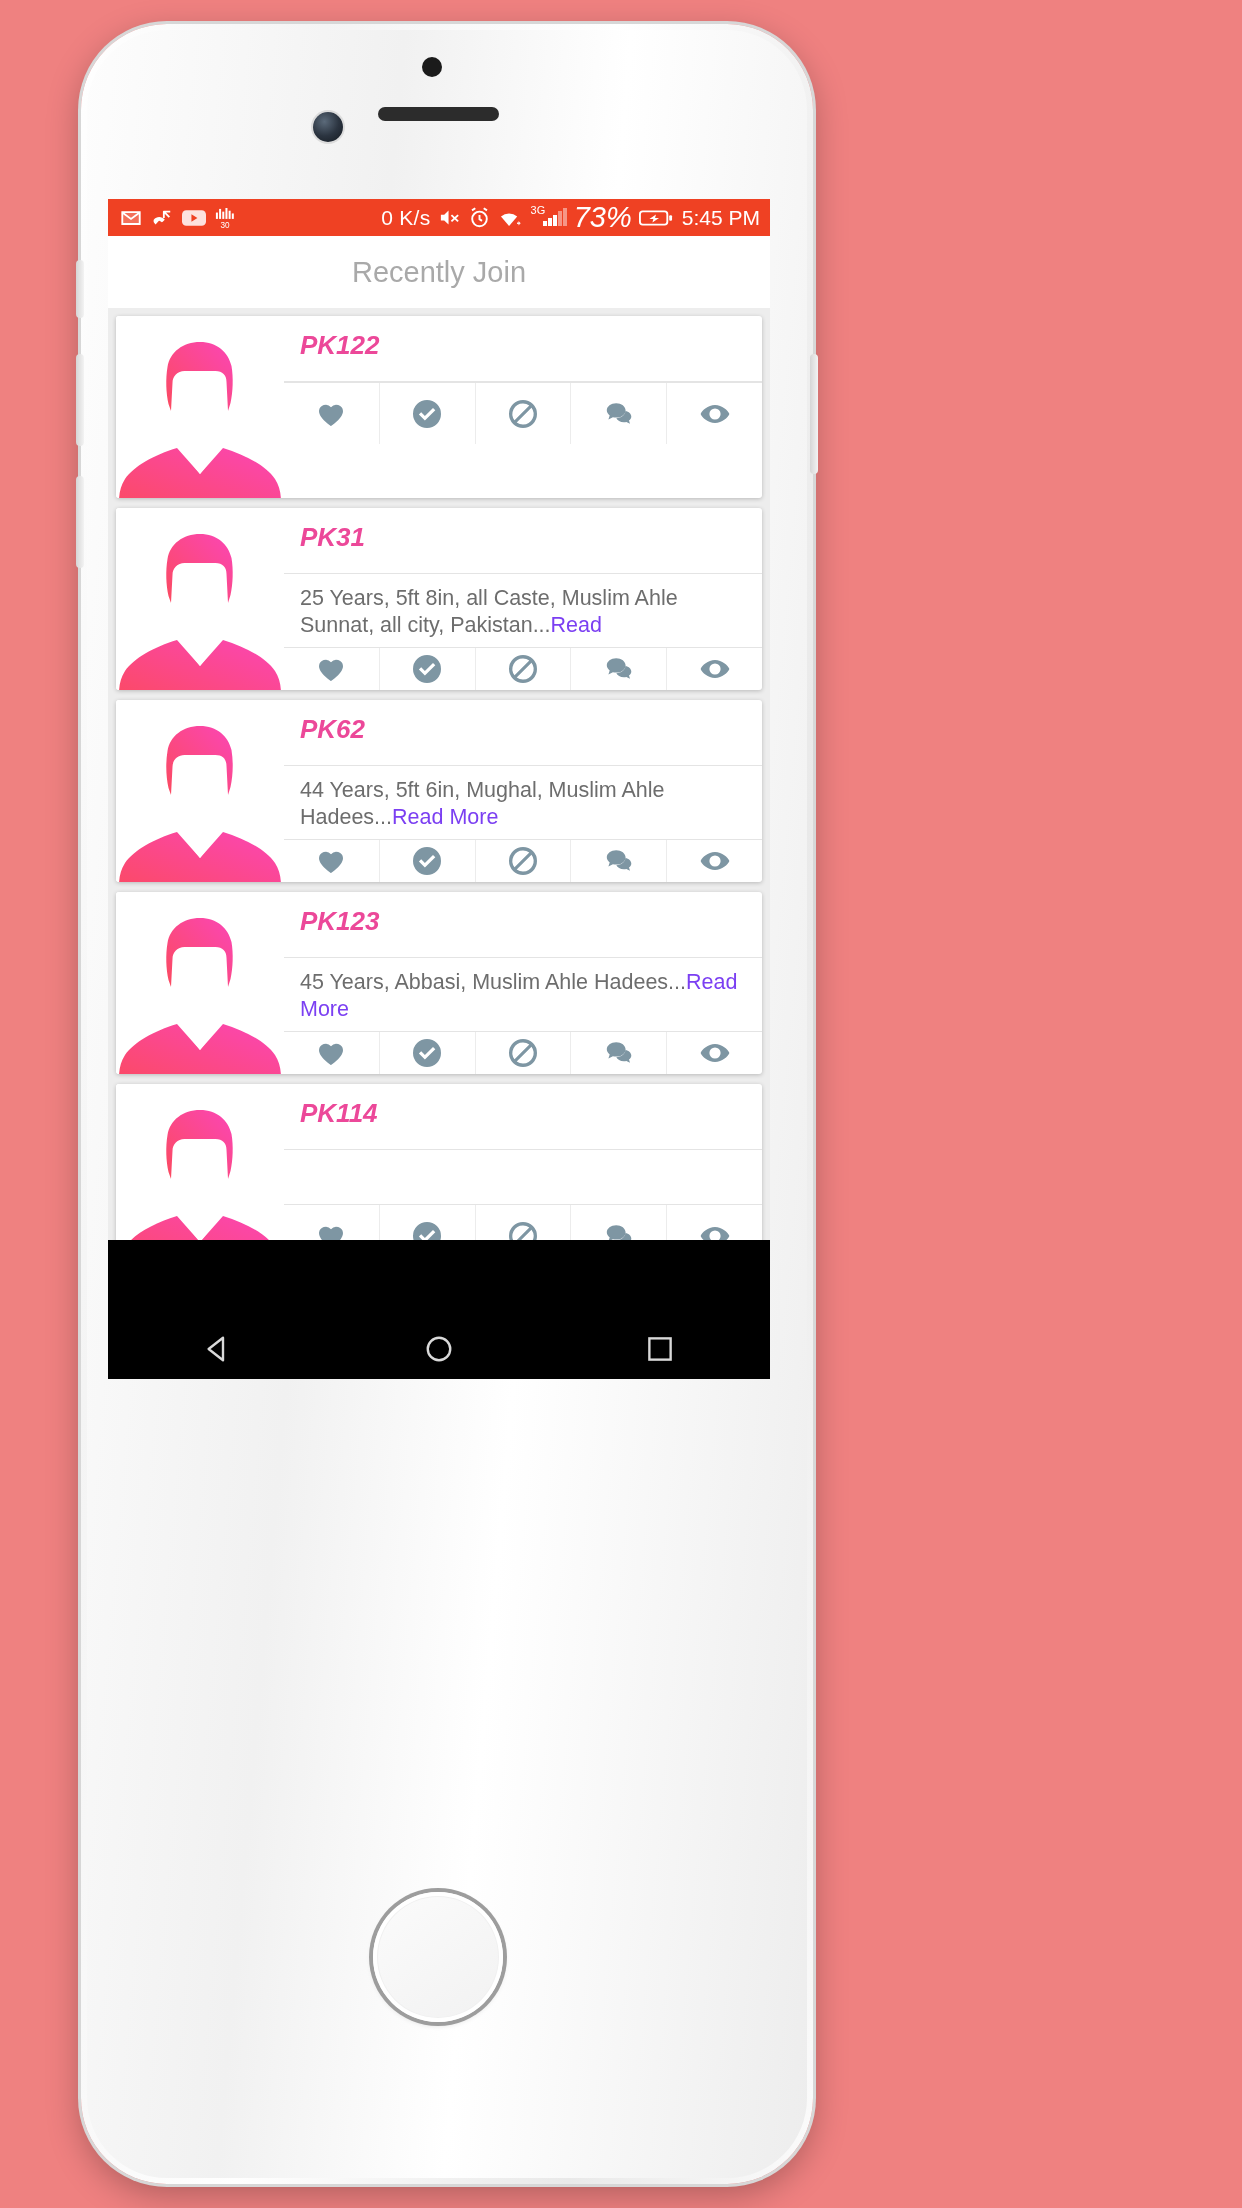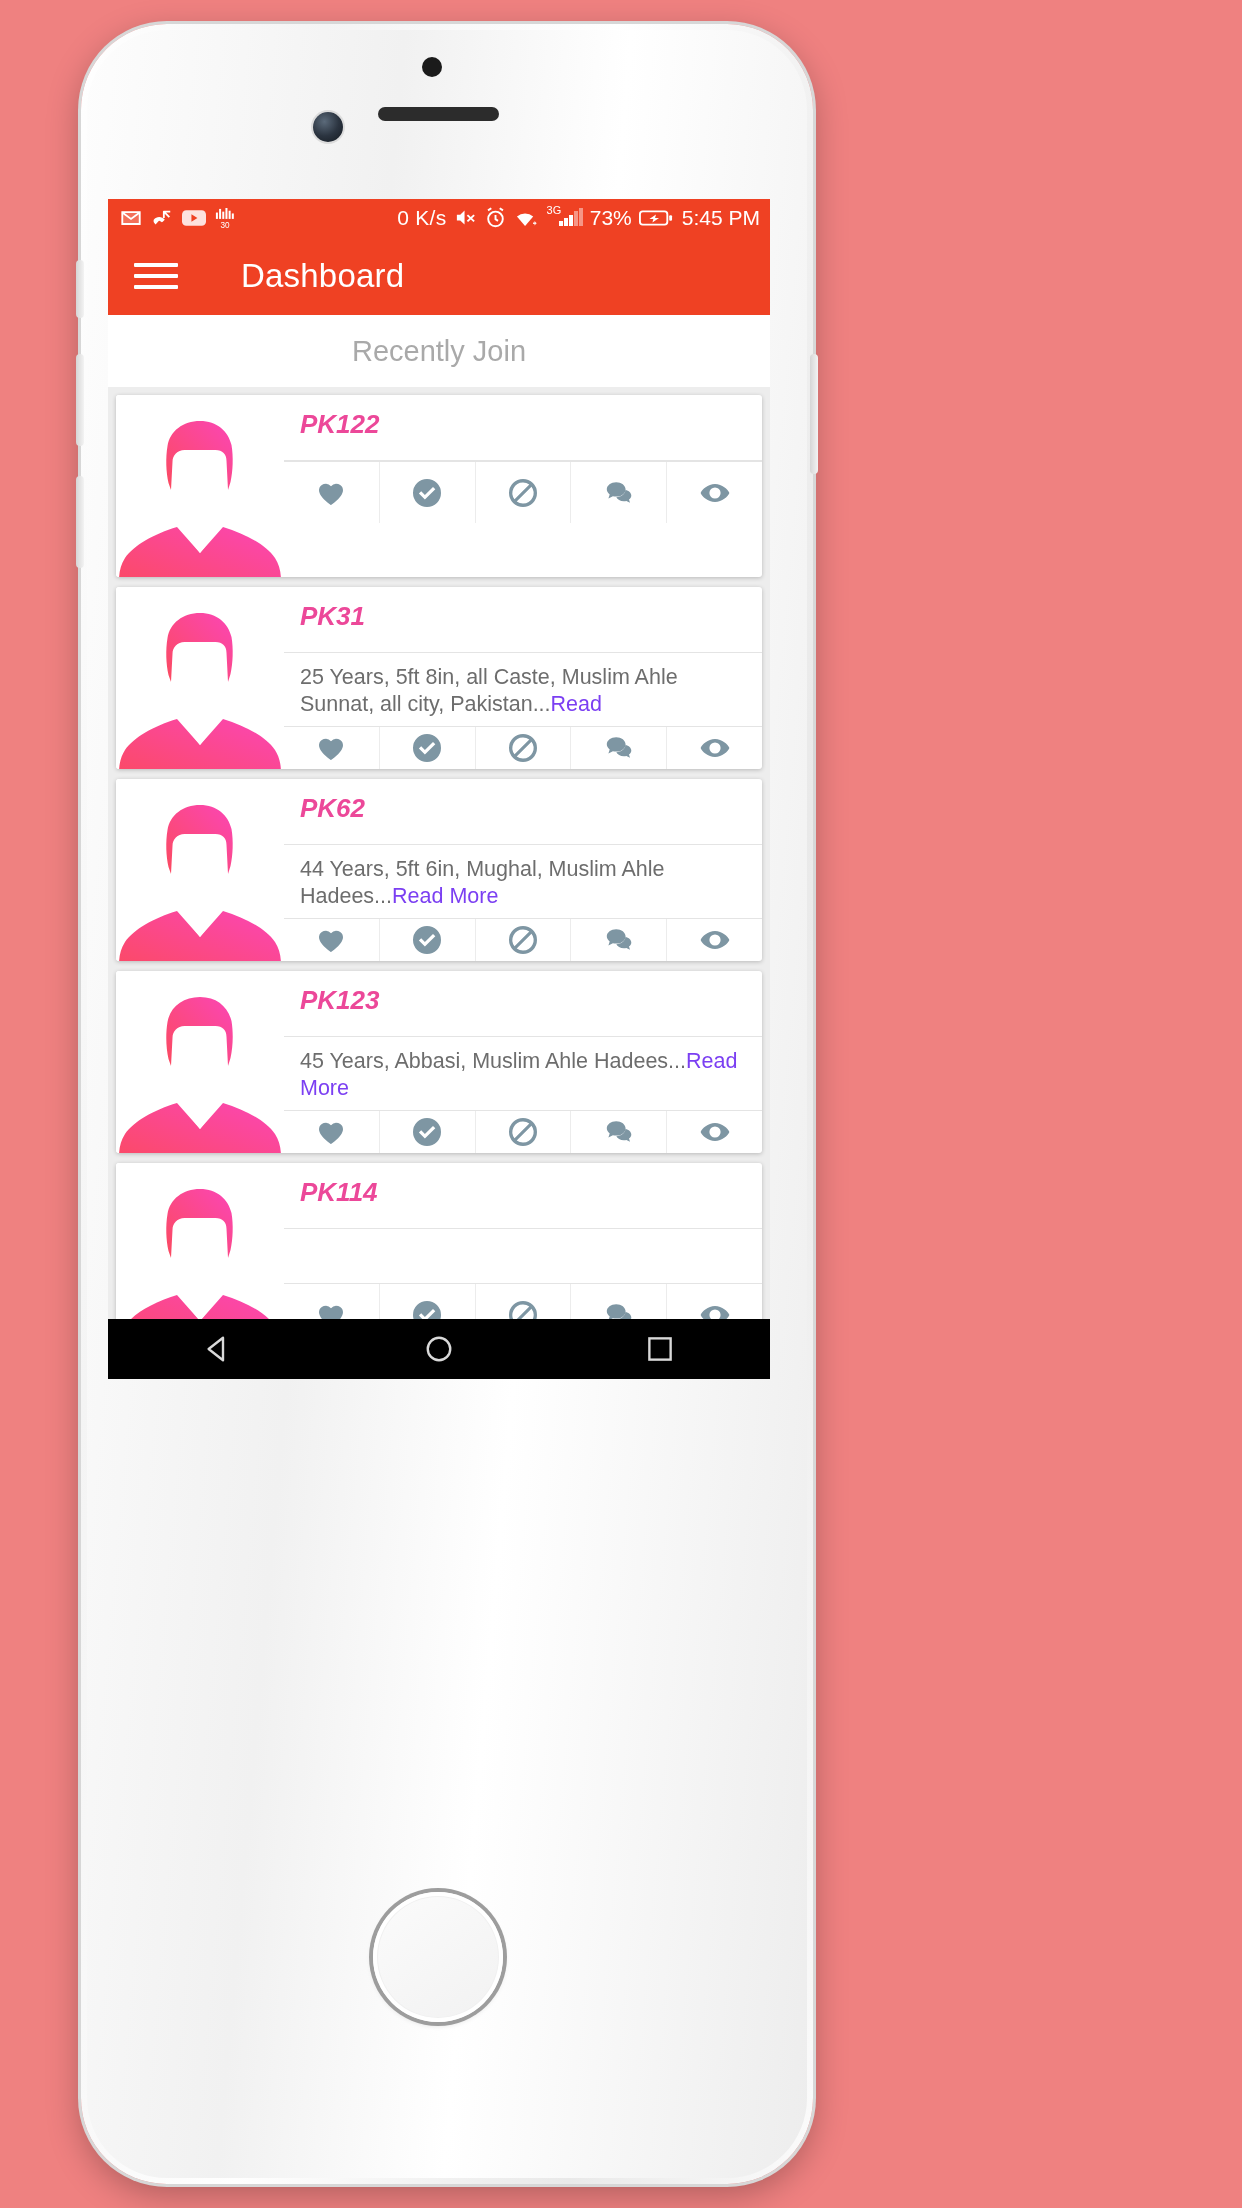--- a/index.html
+++ b/index.html
@@ -73,21 +73,21 @@
   #status-bar{
     height:37px; background:#ef4123;
     display:flex; align-items:center;
     padding:0 10px 0 12px;
     color:#fff;
   }
   #status-left{ display:flex; align-items:center; gap:9px; }
   #status-right{ margin-left:auto; display:flex; align-items:center; gap:7px; }
   .sb-ico{ display:block; }
   #status-netspeed{ font-size:21px; letter-spacing:.3px; }
-  #status-battery-pct{ font-size:21px; }
+  #status-battery-pct{ font-size:29px;font-style:italic; }
   #status-clock{ font-size:21px; margin-left:2px; }
   #status-signal-gen{
     font-size:11px; position:relative; top:-7px; right:-2px; line-height:1;
   }
   .signal-wrap{ display:flex; align-items:center; }
   .sig-bars{ display:flex; align-items:flex-end; gap:1.5px; height:16px; }
   .sig-bars i{ display:block; width:3.5px; background:#fff; }
   .sig-bars i:nth-child(1){ height:5px; }
   .sig-bars i:nth-child(2){ height:8px; }
   .sig-bars i:nth-child(3){ height:11px; }
@@ -254,28 +254,20 @@
         <svg class="sb-ico" width="34" height="20" viewBox="0 0 36 20">
           <rect x="1" y="3" width="29" height="14" rx="3" fill="none" stroke="#fff" stroke-width="2"></rect>
           <rect x="32" y="7" width="3" height="6" rx="1.2" fill="#fff"></rect>
           <path d="M18 6.2 11 11h4.2l-1 3.8 7-4.8h-4.2z" fill="#fff"></path>
         </svg>
 
         <span id="status-clock">5:45 PM</span>
       </div>
     </div>
 
-    <div id="app-bar">
-      <div id="menu-button">
-        <span></span>
-          <span></span>
-          <span></span>
-      </div>
-      <div id="app-title">Dashboard</div>
-    </div>
 
     <div id="tab-bar">
       <div class="tab inactive">Recently Join</div>
     </div>
 
     <div id="card-list">
         <div class="profile-card">
           <div class="card-avatar">
             <svg viewBox="0 0 168 182" preserveAspectRatio="xMidYMin slice">
     <defs>

